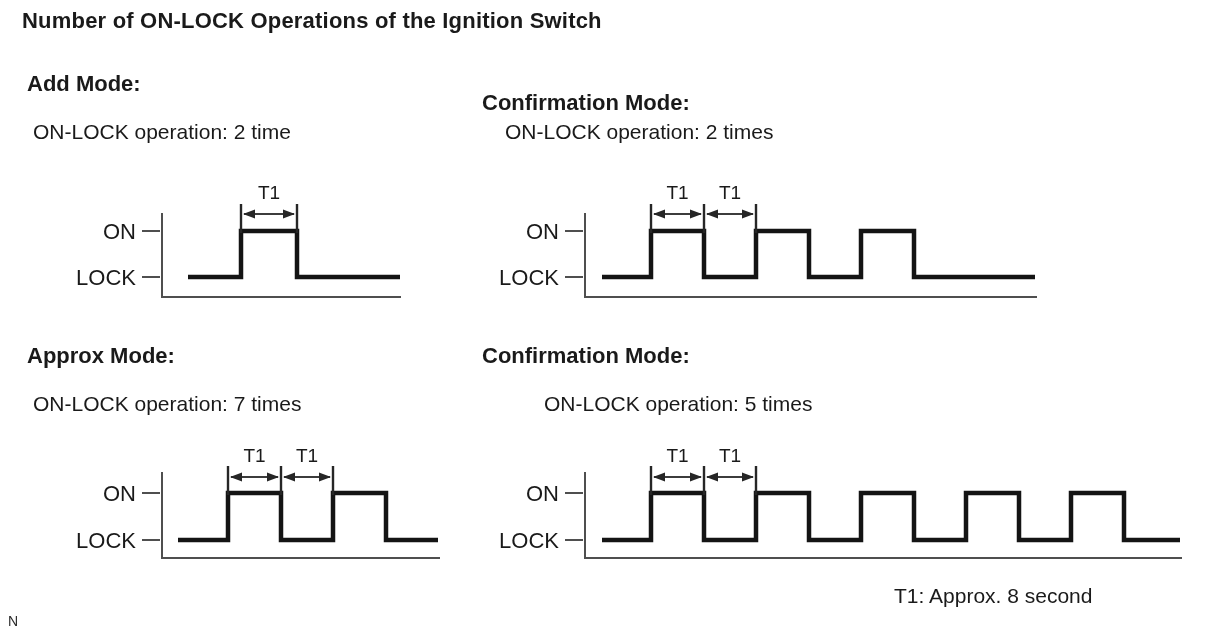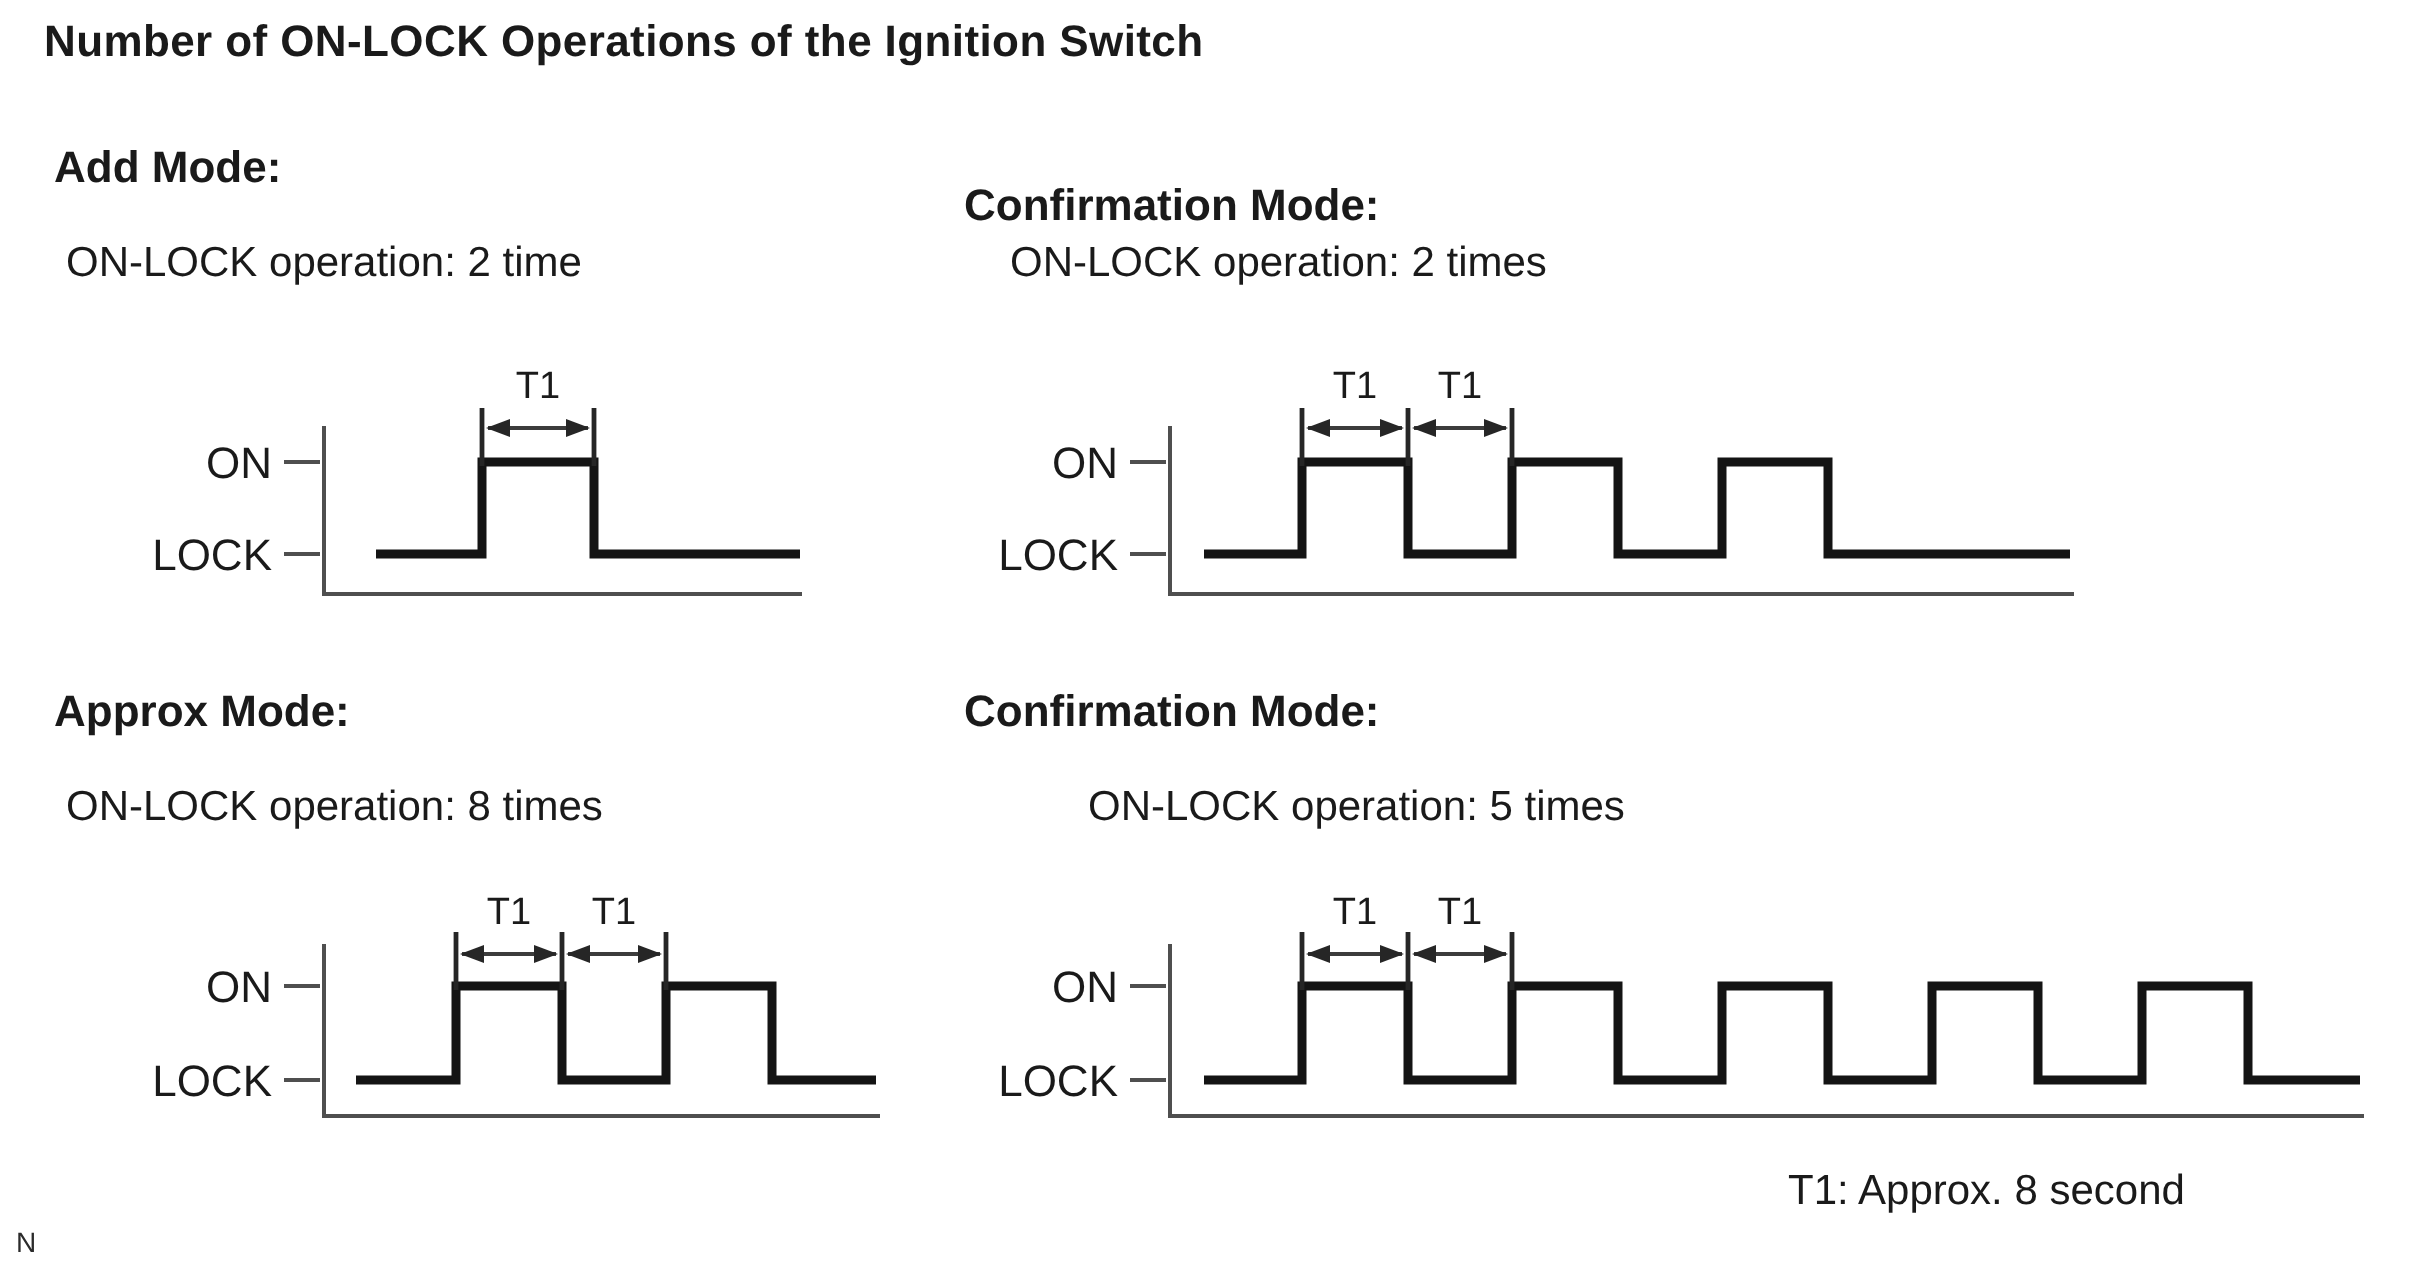--- a/index.html
+++ b/index.html
@@ -63,21 +63,21 @@
 
   <div class="abs title">Number of ON-LOCK Operations of the Ignition Switch</div>
 
   <div class="abs mode-header hdr-add">Add Mode:</div>
   <div class="abs operation-text op-add">ON-LOCK operation: 2 time</div>
 
   <div class="abs mode-header hdr-conf">Confirmation Mode:</div>
   <div class="abs operation-text op-conf">ON-LOCK operation: 2 times</div>
 
   <div class="abs mode-header hdr-rew">Approx Mode:</div>
-  <div class="abs operation-text op-rew">ON-LOCK operation: 8 times</div>
+  <div class="abs operation-text op-rew">ON-LOCK operation: 7 times</div>
 
   <div class="abs mode-header hdr-pro">Confirmation Mode:</div>
   <div class="abs operation-text op-pro">ON-LOCK operation: 5 times</div>
 
   <svg id="diagrams" width="1206" height="642" viewBox="0 0 1206 642">
       <g>
         <line x1="162" y1="213" x2="162" y2="298" stroke="#4f4f4f" stroke-width="2"></line>
         <line x1="162" y1="297" x2="401" y2="297" stroke="#4f4f4f" stroke-width="2"></line>
         <line x1="142" y1="231" x2="160" y2="231" stroke="#4f4f4f" stroke-width="2"></line>
         <line x1="142" y1="277" x2="160" y2="277" stroke="#4f4f4f" stroke-width="2"></line>

